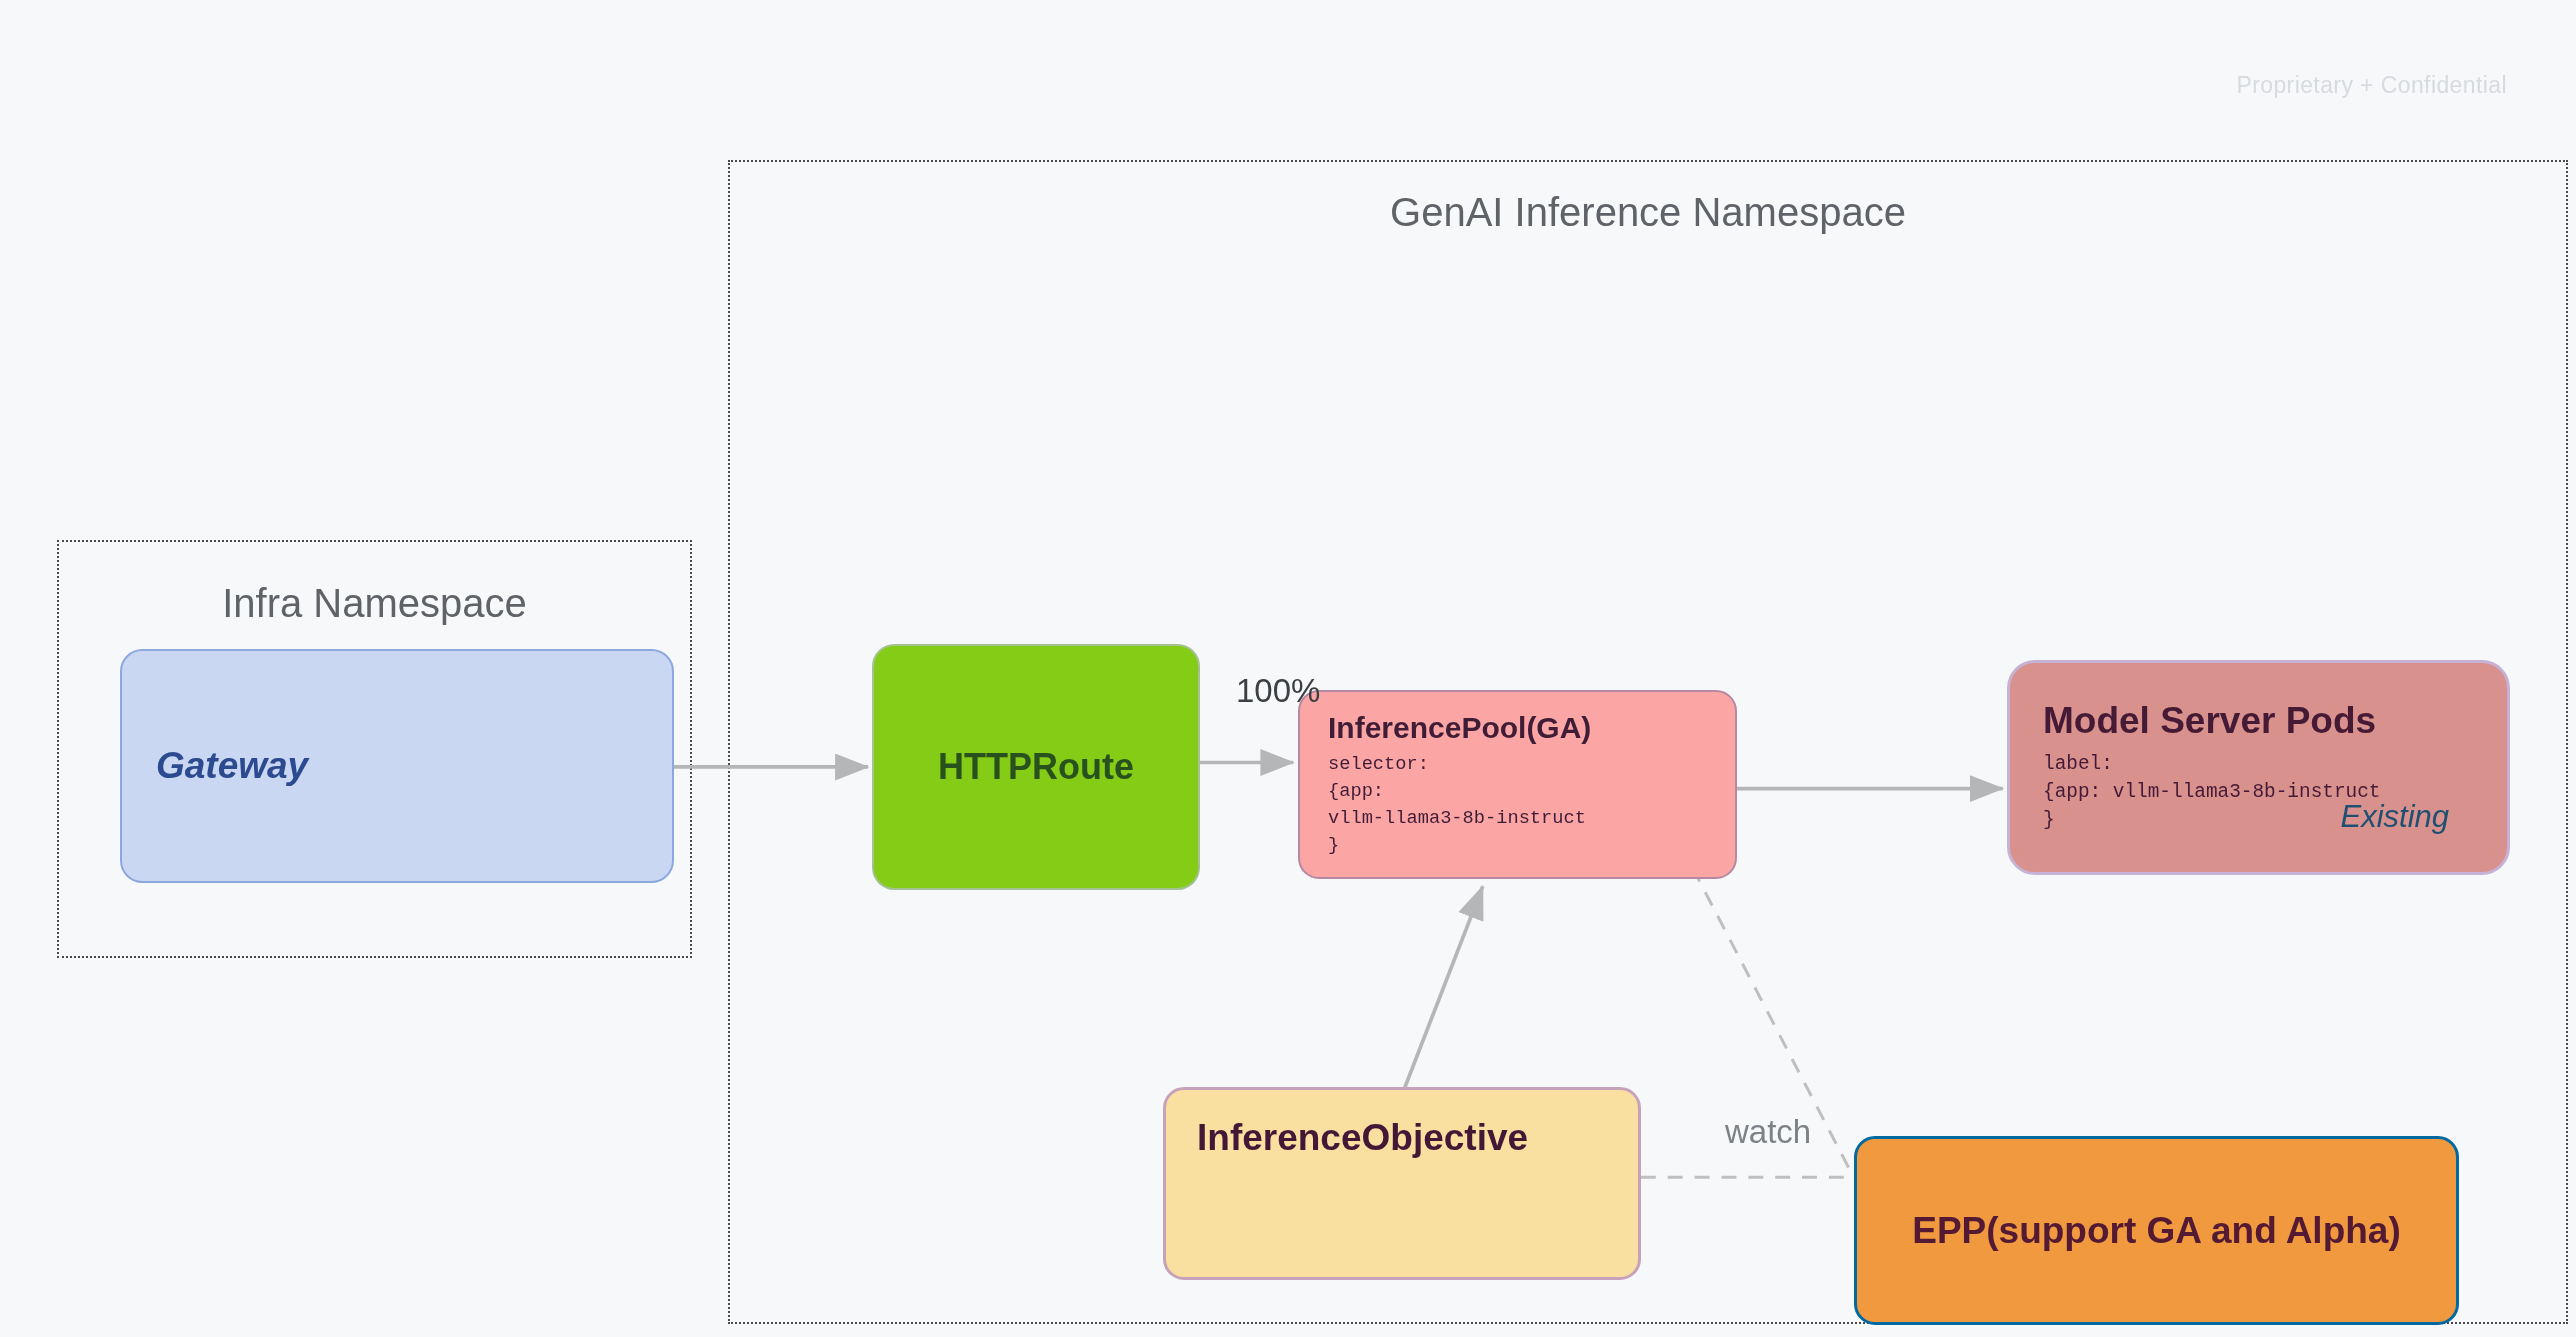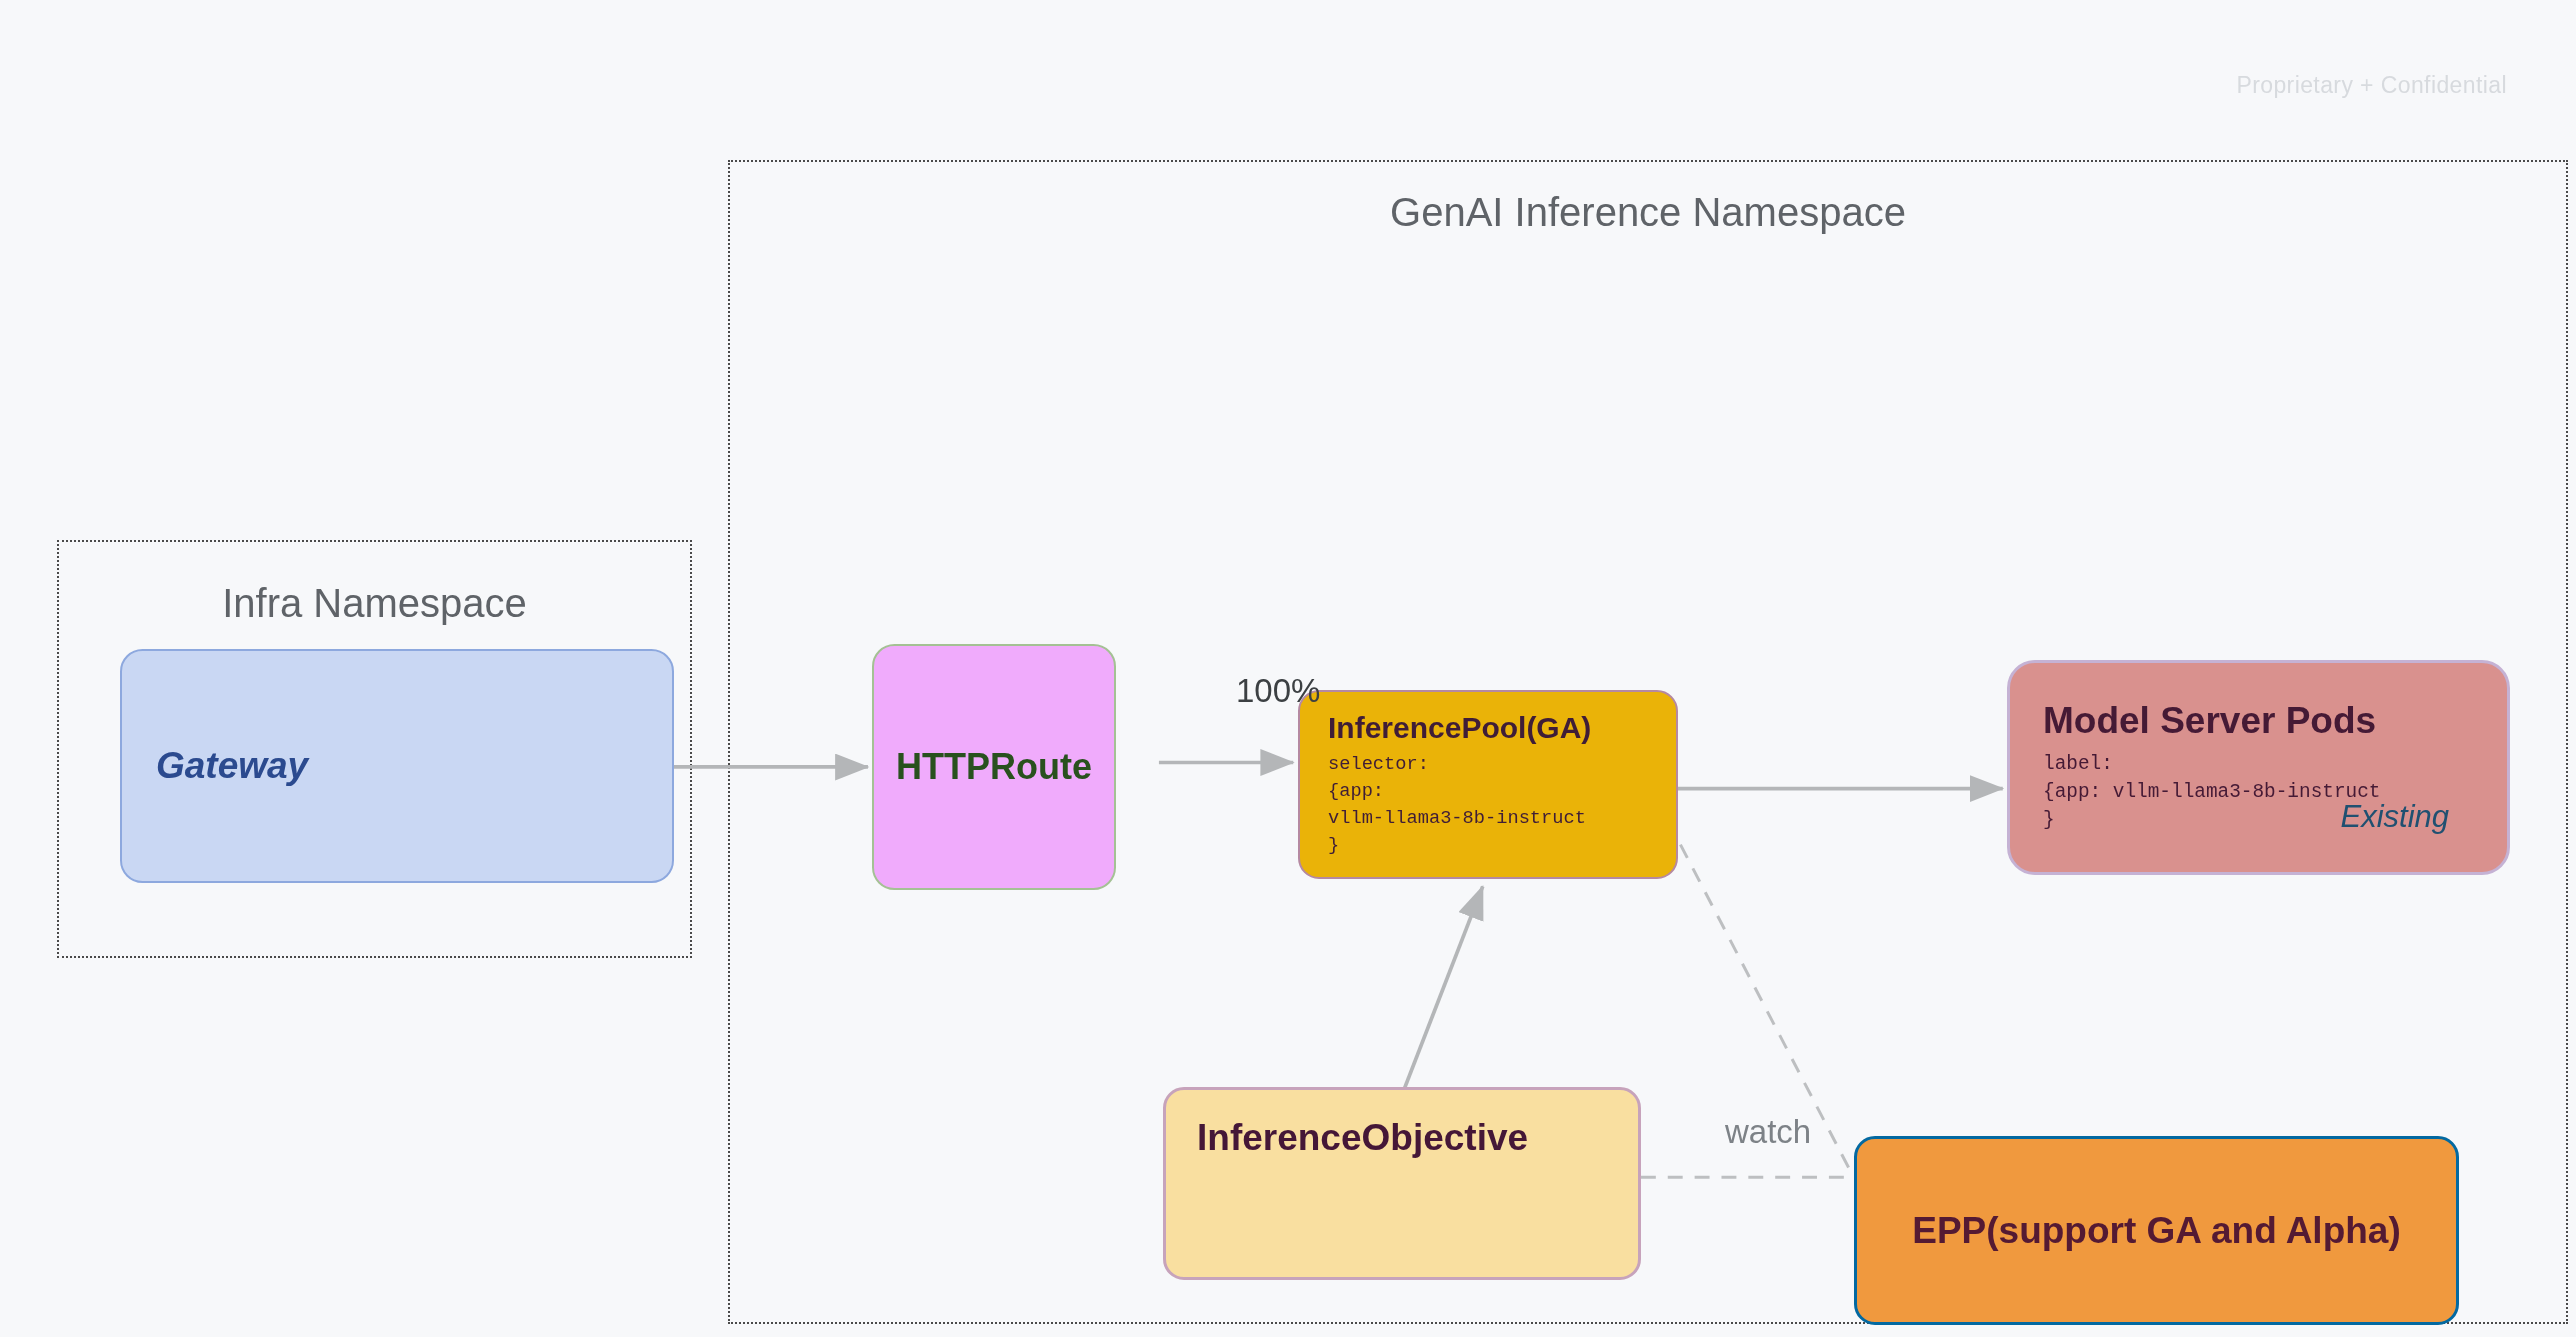--- a/index.html
+++ b/index.html
@@ -21,27 +21,27 @@
 
   .node{position:absolute;box-sizing:border-box;}
 
   .node-gateway{
     left:120px;top:649px;width:554px;height:234px;background:#c9d7f3;
     border:2.2px solid #8da8de;border-radius:22.4px;display:flex;align-items:center;padding-left:34px;font-style:italic;
   }
   .node-gateway .node-label{font-size:37px;font-weight:bold;color:#2b4a8f;}
 
   .node-httproute{
-    left:872px;top:644px;width:244px;height:246px;background:#f0abfc;
+    left:872px;top:644px;width:328px;height:246px;background:#84cc16;
     border:2.2px solid #a4c194;border-radius:22.4px;display:flex;align-items:center;justify-content:center;
   }
   .node-httproute .node-label{font-size:36px;font-weight:bold;color:#29511e;}
 
   .node-pool{
-    left:1298px;top:690px;width:380px;height:189px;background:#eab308;
+    left:1298px;top:690px;width:439px;height:189px;background:#fca5a5;
     border:2.2px solid #b589a2;border-radius:21px;padding:19.4px 15px 0 28px;color:#3f1d37;
   }
   .node-pool .node-title{font-size:30px;font-weight:bold;margin-bottom:6px;}
   .node-pool .code{font-family:"Liberation Mono","DejaVu Sans Mono",monospace;font-size:18.7px;line-height:27px;}
 
   .node-pods{
     left:2007px;top:660px;width:503px;height:215px;background:#d9918e;
     border:3.7px solid #c5b2d4;border-radius:28px;padding:37px 15px 0 33px;color:#451a35;
   }
   .node-pods .node-title{font-size:37px;font-weight:bold;margin-bottom:7.5px;}

